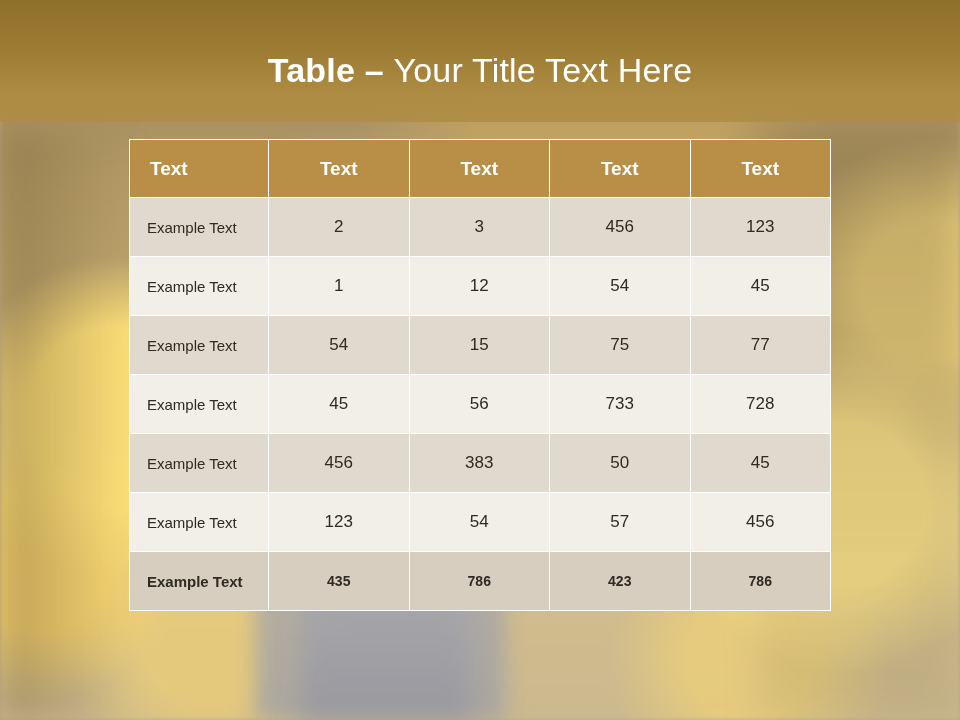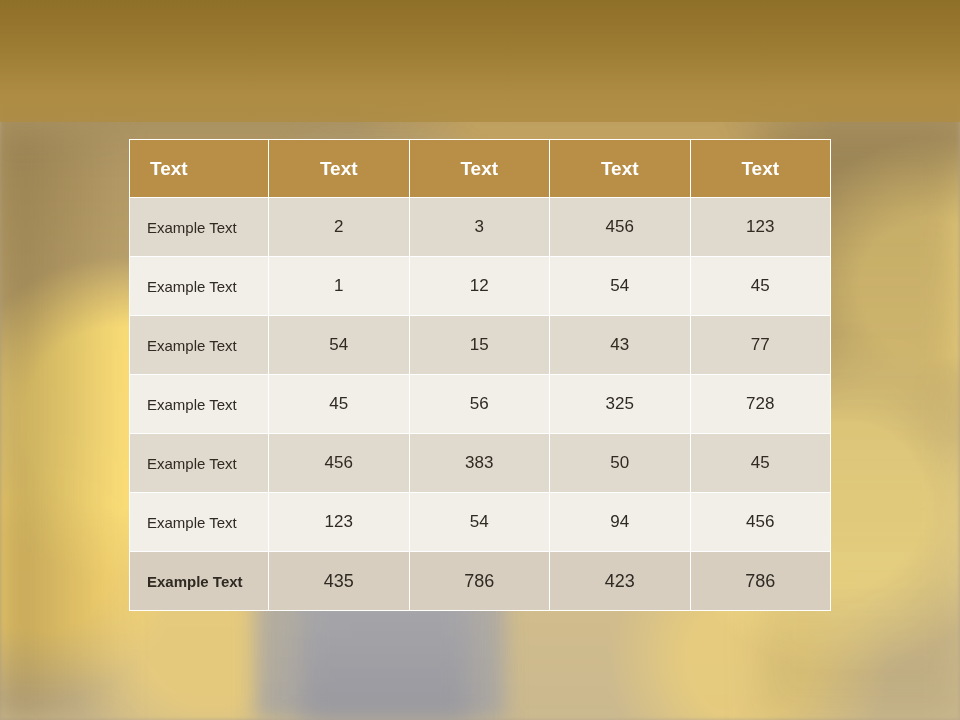--- a/index.html
+++ b/index.html
@@ -142,40 +142,43 @@
     padding-left: 17px;
   }
   tr.odd td {
     background: #e0d9cd;
   }
   tr.even td {
     background: #f2efe9;
   }
   tr.total td {
     background: #d7cec0;
-    font-weight: normal;
-    font-size: 18px;
+    font-weight: bold;
+    font-size: 14px;
   }
   tr.total td.first {
     font-size: 15px;
     font-weight: bold;
   }
 </style>
 </head>
 <body>
 
 <div class="slide">
 
   <div class="bg-base"></div>
   <div class="bg-left-trunk"></div>
   <div class="bg-dark-right"></div>
   <div class="bg-person"></div>
   <div class="bg-person2"></div>
 
   <div class="title-band"></div>
+  <div class="title-text">
+    <span class="bold">Table </span><span class="bold">– </span><span class="light">Your Title Text Here</span>
+  </div>
 
   <div class="table-wrap">
     <table class="data">
       <thead>
         <tr>
           <th class="first">Text</th>
           <th>Text</th>
           <th>Text</th>
           <th>Text</th>
           <th>Text</th>
@@ -193,42 +196,42 @@
           <td class="first">Example Text</td>
           <td>1</td>
           <td>12</td>
           <td>54</td>
           <td>45</td>
         </tr>
         <tr class="odd">
           <td class="first">Example Text</td>
           <td>54</td>
           <td>15</td>
-          <td>43</td>
+          <td>75</td>
           <td>77</td>
         </tr>
         <tr class="even">
           <td class="first">Example Text</td>
           <td>45</td>
           <td>56</td>
-          <td>325</td>
+          <td>733</td>
           <td>728</td>
         </tr>
         <tr class="odd">
           <td class="first">Example Text</td>
           <td>456</td>
           <td>383</td>
           <td>50</td>
           <td>45</td>
         </tr>
         <tr class="even">
           <td class="first">Example Text</td>
           <td>123</td>
           <td>54</td>
-          <td>94</td>
+          <td>57</td>
           <td>456</td>
         </tr>
         <tr class="total">
           <td class="first">Example Text</td>
           <td>435</td>
           <td>786</td>
           <td>423</td>
           <td>786</td>
         </tr>
       </tbody>

